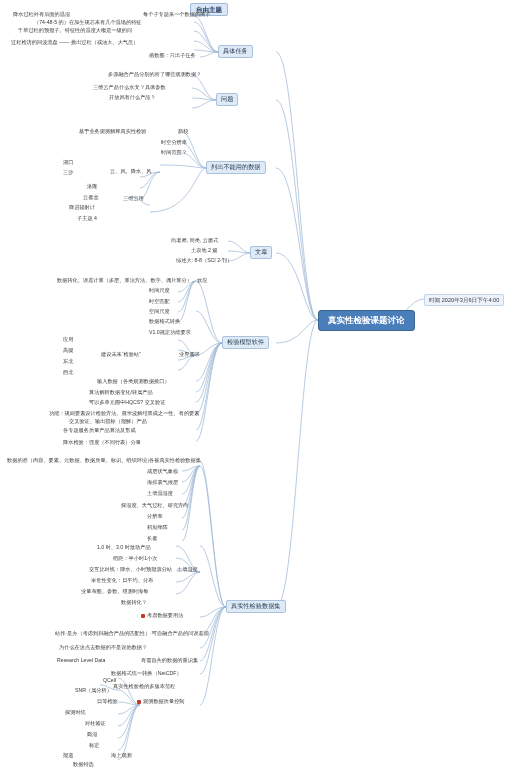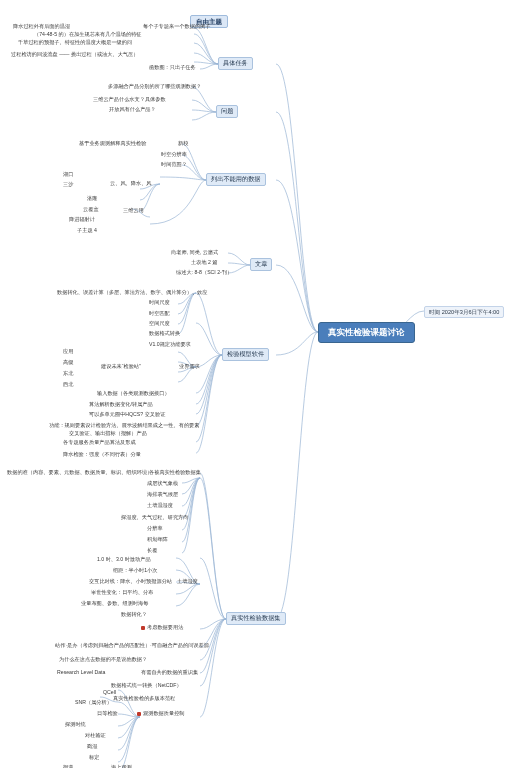--- a/index.html
+++ b/index.html
@@ -1,18 +1,18 @@
 <!DOCTYPE html>
 <html><head>
 <meta charset="utf-8">
 <style>
   html,body{margin:0;padding:0;background:#ffffff;}
   body{width:522px;height:768px;position:relative;overflow:hidden;
        font-family:"Liberation Sans","DejaVu Sans",sans-serif;color:#333;}
-  #canvas{position:absolute;left:0;top:12px;width:522px;height:664px;}
+  #canvas{position:absolute;left:0;top:0;width:522px;height:664px;}
   svg.lines{position:absolute;left:0;top:0;width:522px;height:768px;pointer-events:none;}
   .node{position:absolute;white-space:nowrap;line-height:1.1;}
   
   .leaf{font-size:5.2px;color:#3a3a3a;padding:0 1px;}
   .box2{font-size:6.2px;color:#22364d;background:#dfeaf7;border:1px solid #aac2de;
         border-radius:2px;padding:2px 4px;}
   .center{font-size:8.5px;color:#ffffff;background:#4a7ebb;border:1px solid #39658f;
           border-radius:3px;padding:5px 9px;font-weight:bold;}
   .toptag{font-size:6.5px;color:#1f3b60;background:#dbe7f6;border:1px solid #9fbbdc;
           border-radius:2px;padding:2px 5px;font-weight:bold;}

